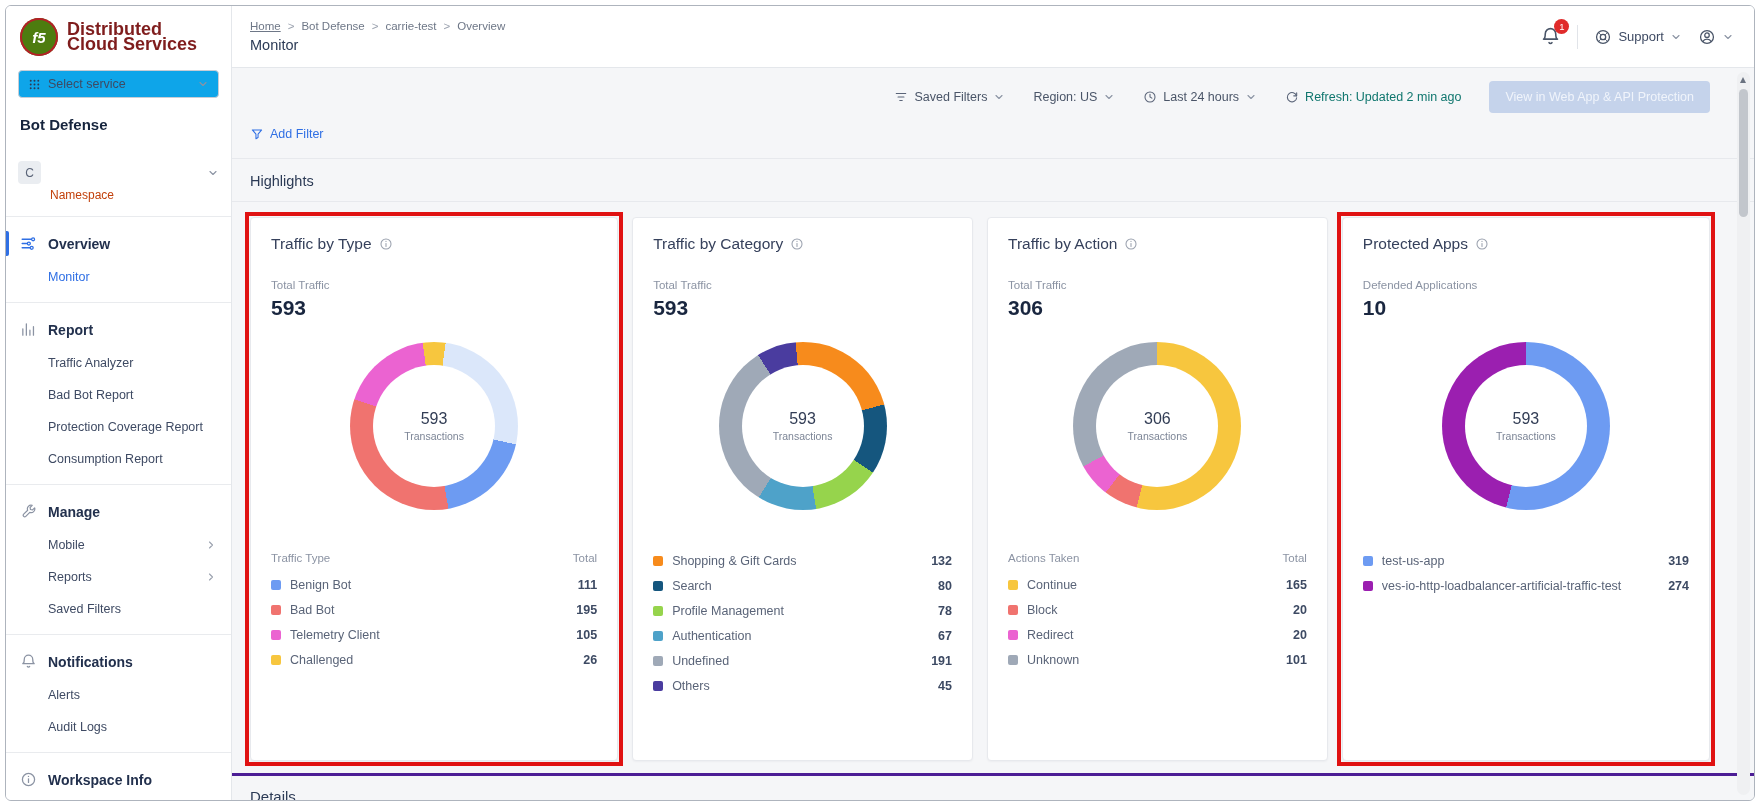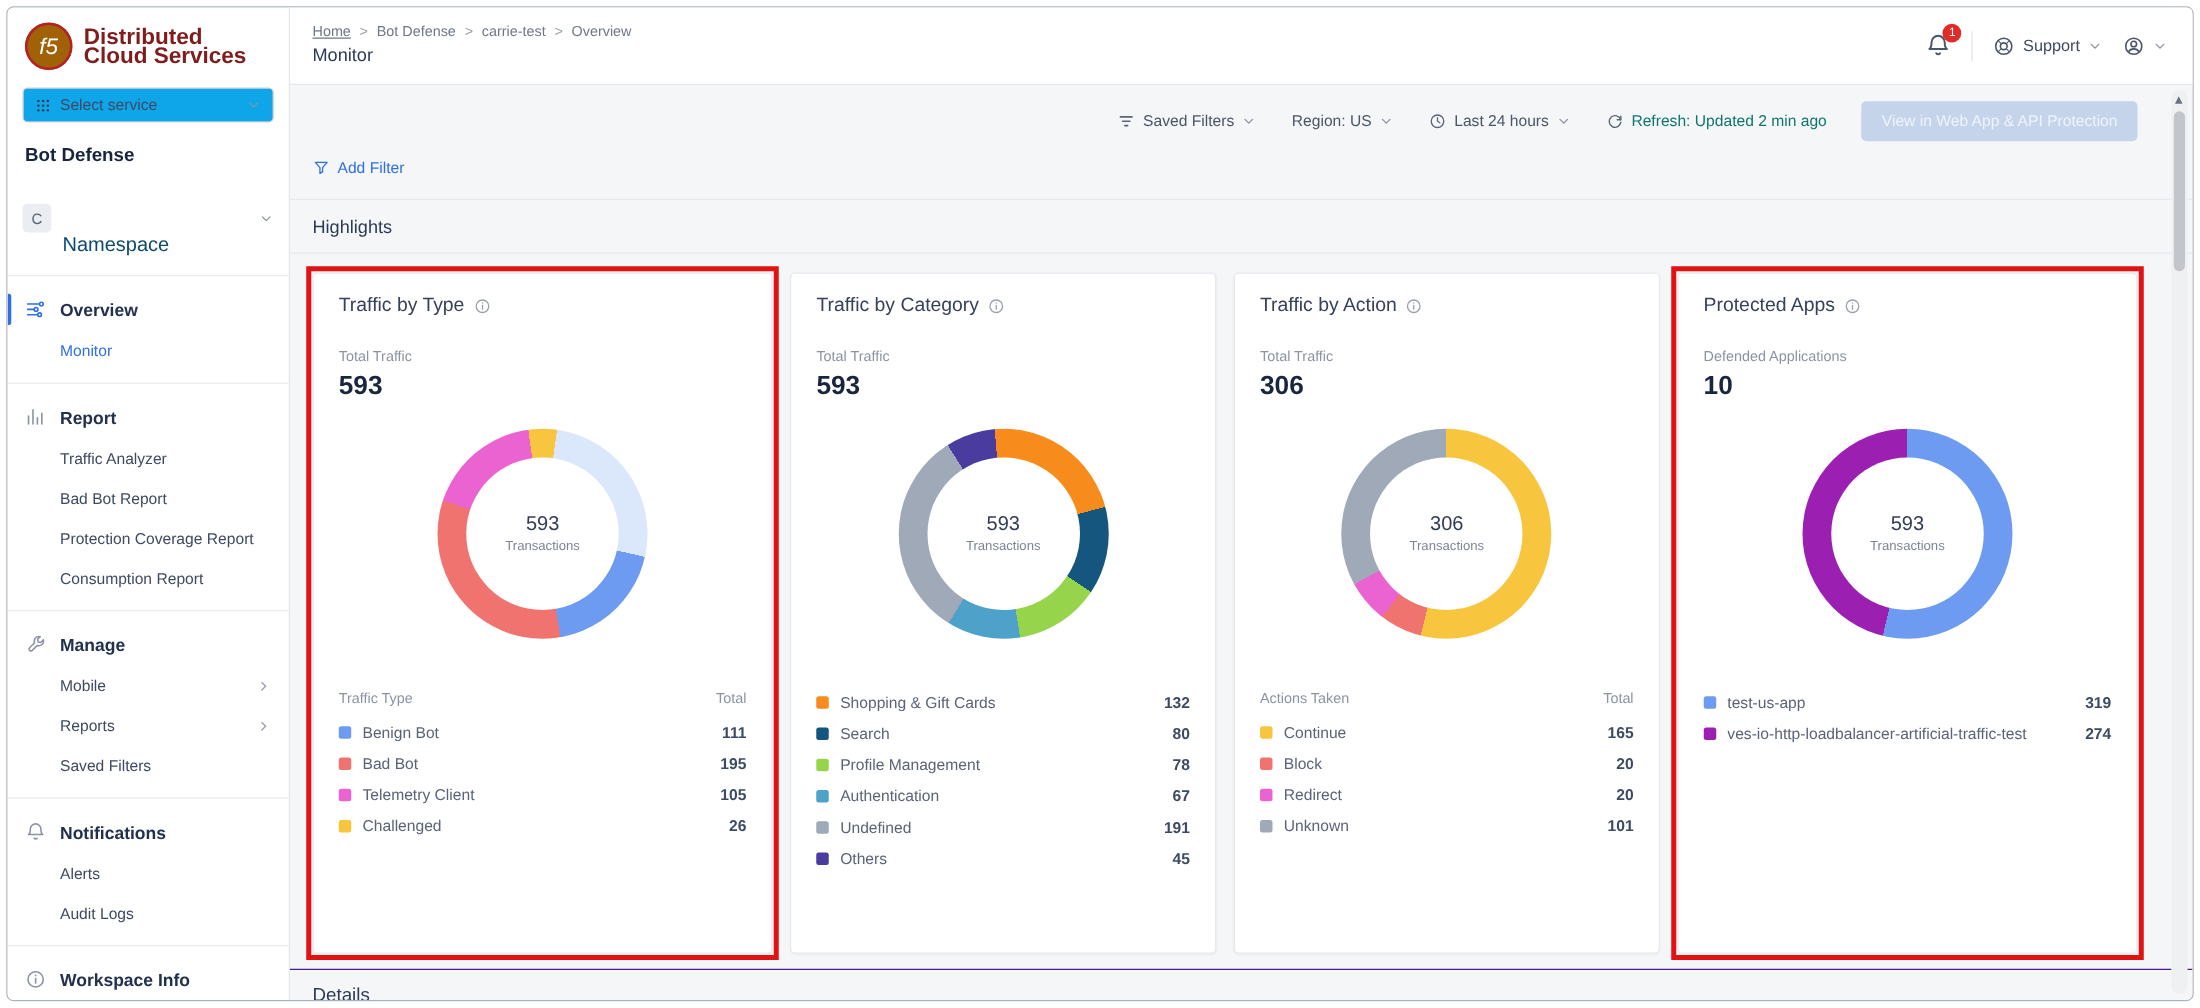--- a/index.html
+++ b/index.html
@@ -4,33 +4,33 @@
 <style>
   html,body{margin:0;padding:0;width:1760px;height:806px;background:#fff;overflow:hidden;
             font-family:"Liberation Sans","DejaVu Sans",sans-serif;-webkit-font-smoothing:antialiased;}
   *{box-sizing:border-box;}
   .frame{position:absolute;left:5px;top:5px;width:1750px;height:796px;border:1px solid #aeb4bd;
          border-radius:6px;background:#fff;overflow:hidden;display:flex;}
 
   
   .sidebar{width:226px;flex-shrink:0;background:#fff;border-right:1px solid #e4e7eb;padding-top:10px;overflow:hidden;}
   .logo-row{display:flex;align-items:center;gap:9px;padding:2px 14px 6px;}
-  .f5-badge{width:38px;height:38px;border-radius:50%;background:#a16207;color:#fff;display:flex;
-            align-items:center;justify-content:center;font-weight:normal;font-style:italic;font-size:18px;
+  .f5-badge{width:38px;height:38px;border-radius:50%;background:#4d7c0f;color:#fff;display:flex;
+            align-items:center;justify-content:center;font-weight:bold;font-style:italic;font-size:15px;
             box-shadow:inset 0 0 0 2px #b51f27;}
   .brand-text{font-size:18px;font-weight:bold;color:#7f1d1d;line-height:15px;}
   .select-service{margin:8px 12px 0;border:1px solid #c8cdd5;border-radius:4px;height:28px;display:flex;
                   align-items:center;gap:7px;padding:0 9px;font-size:12.5px;color:#3e4a63;cursor:pointer;background:#0ea5e9;}
   .select-service .icn{width:13px;height:13px;color:#2b3a55;display:flex;}
   .select-service .chev{margin-left:auto;color:#8b93a3;}
   .ws-title{margin:18px 14px 4px;font-size:15px;font-weight:bold;color:#16243d;}
   .namespace-row{margin:10px 12px 14px;display:flex;align-items:center;gap:9px;cursor:pointer;}
   .ns-badge{width:23px;height:23px;background:#eaedf1;border-radius:4px;color:#5a6478;font-size:12px;
             display:flex;align-items:center;justify-content:center;}
-  .ns-label{font-size:16px;color:#0c4a6e;margin-top:45px;}
+  .ns-label{font-size:12px;color:#c2410c;margin-top:45px;}
   .namespace-row .chev{margin-left:auto;color:#8b93a3;}
   .chev{width:12px;height:12px;display:flex;flex-shrink:0;}
   .nav-section{border-top:1px solid #e9ebee;padding:9px 0;}
   .nav-head{position:relative;display:flex;align-items:center;gap:11px;padding:9px 14px;font-size:14px;
             font-weight:bold;color:#22304d;cursor:pointer;}
   .nav-head .icn{width:17px;height:17px;color:#8b93a3;display:flex;flex-shrink:0;}
   .nav-head.active .icn{color:#2f6fe4;}
   .nav-head.active::before{content:"";position:absolute;left:0;top:5px;bottom:5px;width:3px;background:#2f6fe4;border-radius:0 2px 2px 0;}
   .nav-child{display:flex;align-items:center;padding:8px 14px 8px 42px;font-size:12.5px;color:#3e4a63;
              line-height:16px;cursor:pointer;}
@@ -84,21 +84,21 @@
         align-items:center;justify-content:center;gap:2px;}
   .center-value{font-size:16px;color:#323d55;}
   .center-label{font-size:10.5px;color:#7c8596;}
   .legend{margin-top:16px;}
   .legend-header{display:flex;justify-content:space-between;font-size:11.5px;color:#8b93a3;padding:4px 0 8px;}
   .legend-row{display:flex;align-items:center;gap:9px;padding:5.5px 0;}
   .swatch{width:10px;height:10px;border-radius:2px;flex-shrink:0;}
   .legend-label{font-size:12.5px;color:#5a6478;flex:1;white-space:nowrap;overflow:hidden;text-overflow:ellipsis;}
   .legend-value{font-size:12.5px;font-weight:bold;color:#3d4a63;flex-shrink:0;}
 
-  .details-row{border-top:1px solid #4c1d95;padding:11px 18px 0;flex-shrink:0;}
+  .details-row{border-top:3px solid #4c1d95;padding:11px 18px 0;flex-shrink:0;}
   .details-label{font-size:15px;color:#2b3a55;height:13px;overflow:hidden;line-height:19px;}
 
   .scrollbar{position:absolute;top:66px;right:4px;bottom:5px;width:13px;background:#eff0f2;border-radius:7px;}
   .scroll-up{position:absolute;top:5px;left:3px;width:0;height:0;border-left:3.5px solid transparent;
              border-right:3.5px solid transparent;border-bottom:6px solid #6a7280;}
   .scroll-thumb{position:absolute;top:17px;left:2px;width:9px;height:128px;background:#c2c6cc;border-radius:5px;cursor:grab;}
 </style>
 </head>
 <body>
 

